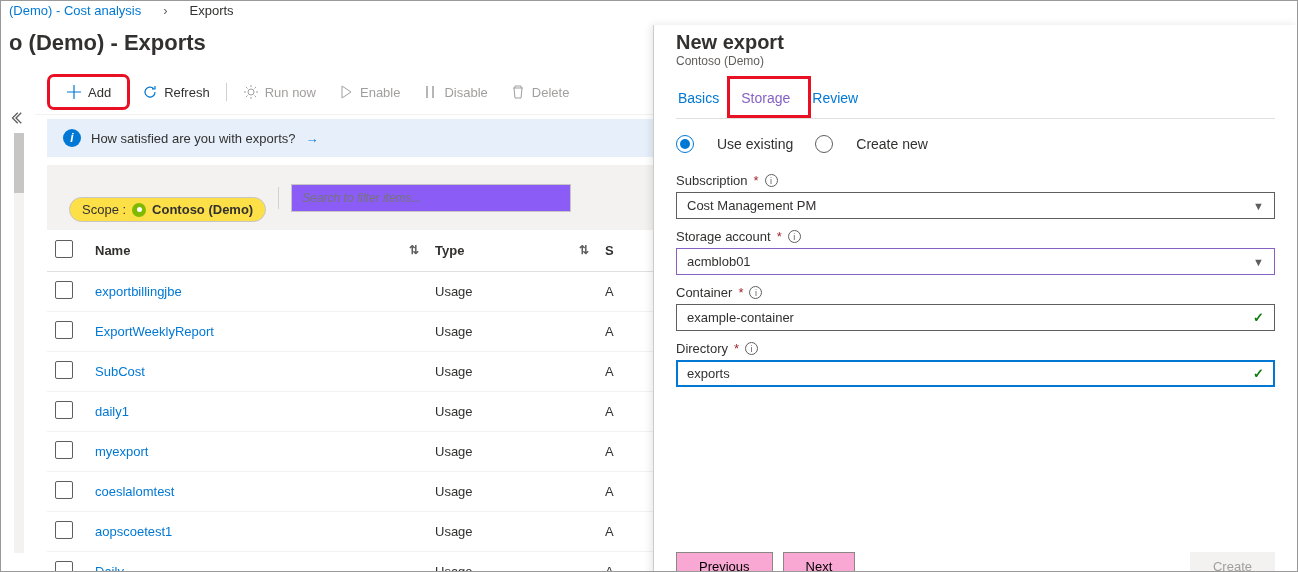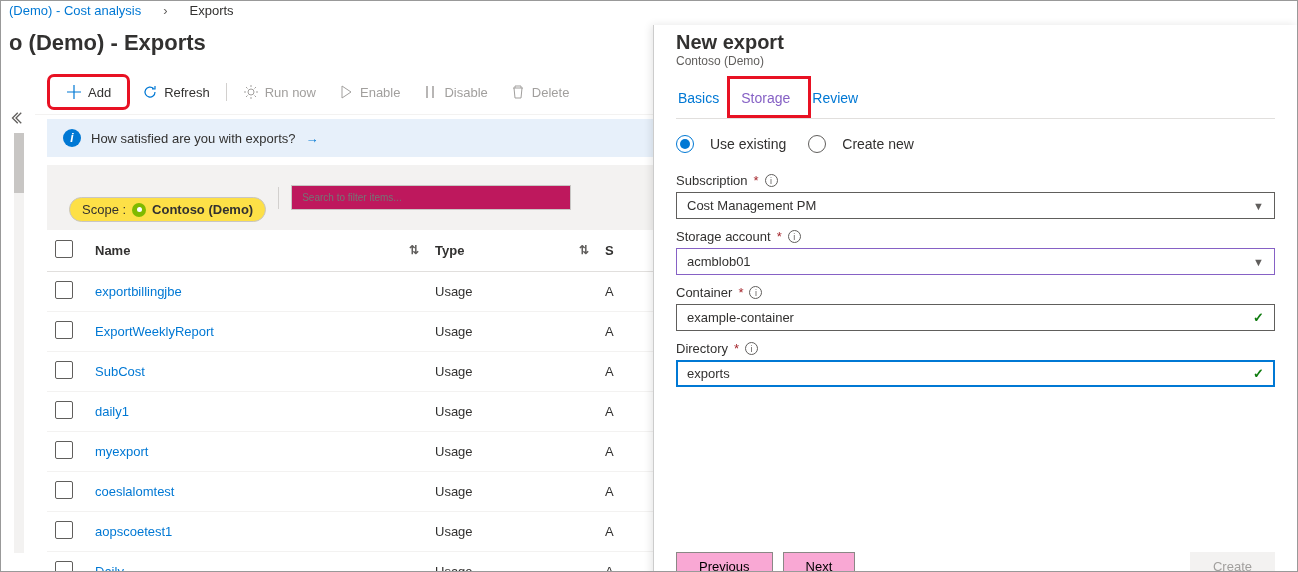--- a/index.html
+++ b/index.html
@@ -20,42 +20,42 @@
   .tsep { width:1px; height:18px; background:#d2d0ce; margin: 0 4px; }
   .highlight-add { border: 3px solid #e81123; padding: 2px 6px; border-radius: 7px; }
   .noticebar { background:#e7f0fa; display:flex; align-items:center; gap:10px; padding: 10px 16px; margin: 4px 12px 8px 12px; }
   .noticebar .icon { width:18px; height:18px; background:#0078d4; border-radius:50%; color:#fff; display:flex; align-items:center; justify-content:center; font-size:12px; font-weight:bold; font-style:italic; }
   .filterbar { display:flex; align-items:center; gap:12px; padding: 8px 22px; background:#f3f2f1; margin: 0 12px; }
   .scopepill { background:#fde047; border:1px solid #c8c6c4; border-radius: 16px; padding: 4px 12px; display:flex; align-items:center; gap:6px; font-size:13px;margin-top:24px; }
   .scopepill .dot { width:14px; height:14px; border-radius:50%; background:#7fba00; display:inline-flex; align-items:center; justify-content:center; }
   .scopepill .dot::after{content:""; width:5px; height:5px; border-radius:50%; background:#fff;}
   .fsep { width:1px; height:22px; background:#d2d0ce; }
   .searchbox { flex:1; }
-  .searchbox input { width: 280px; border:1px solid #c8c6c4; padding:6px 10px; font-size:10px; background:#be185d; }
+  .searchbox input { width: 280px; border:1px solid #c8c6c4; padding:6px 10px; font-size:12px; background:#8b5cf6;font-style:italic; }
   .tablewrap { margin: 0 12px; }
   table { width:100%; border-collapse: collapse; }
   thead th { text-align:left; font-weight:600; font-size:13px; padding: 10px 8px; border-bottom: 1px solid #e1dfdd; color:#323130; }
   thead th.chk { width:40px; }
   tbody td { padding: 9px 8px; border-bottom: 1px solid #f3f2f1; font-size:13px; }
   .chkbox { width:18px; height:18px; border:1px solid #605e5c; border-radius:2px; display:inline-block; }
   .sorticon { float:right; color:#605e5c; font-size:12px; }
   .col-name { width: 340px; }
   .col-type { width: 170px; }
 
   
   .panel { position:absolute; top:0; right:0; width: 644px; height: 100%; background:#fff; border-left: 1px solid #ccc; box-shadow: -2px 0 8px rgba(0,0,0,0.1); padding: 6px 22px 14px 22px; display:flex; flex-direction:column;margin-top:24px; }
   .panel h2 { font-size:20px; font-weight:600; }
   .panel .subtitle { font-size:12px; color:#605e5c; margin-top: 0px; }
   .tabs { display:flex; gap: 18px; border-bottom:1px solid #e1dfdd; margin-top: 16px; position:relative; }
   .tab { padding: 6px 2px 10px 2px; font-size:14px; cursor:pointer; }
   .tab.inactive { color:#0078d4; }
   .tab.active { color:#8661c5; border-bottom: 2px solid #8661c5; }
   .tab-box { position:absolute; border:3px solid #e81123; pointer-events:none; }
   .radios { display:flex; gap: 22px; margin: 16px 0 10px 0; align-items:center; }
-  .radio { display:flex; align-items:center; gap:16px; cursor:pointer; font-size:14px; }
+  .radio { display:flex; align-items:center; gap:23px; cursor:pointer; font-size:14px; }
   .rcircle { width:18px; height:18px; border-radius:50%; border:1px solid #605e5c; display:flex; align-items:center; justify-content:center; }
   .rcircle.sel { border-color:#0078d4; }
   .rcircle.sel::after { content:""; width:10px; height:10px; border-radius:50%; background:#0078d4; }
   .field { margin-top: 10px; }
   .flabel { font-size:13px; display:flex; align-items:center; gap:6px; margin-bottom:4px; }
   .req { color:#a4262c; }
   .info { width:13px; height:13px; border:1px solid #605e5c; border-radius:50%; display:inline-flex; align-items:center; justify-content:center; font-size:9px; color:#605e5c; }
   .dd, .tx { width:100%; border:1px solid #605e5c; padding: 5px 10px; font-size:13px; display:flex; align-items:center; justify-content:space-between; background:#fff; }
   .dd.focus { border-color:#8661c5; }
   .tx { justify-content: space-between; gap: 12px; }

